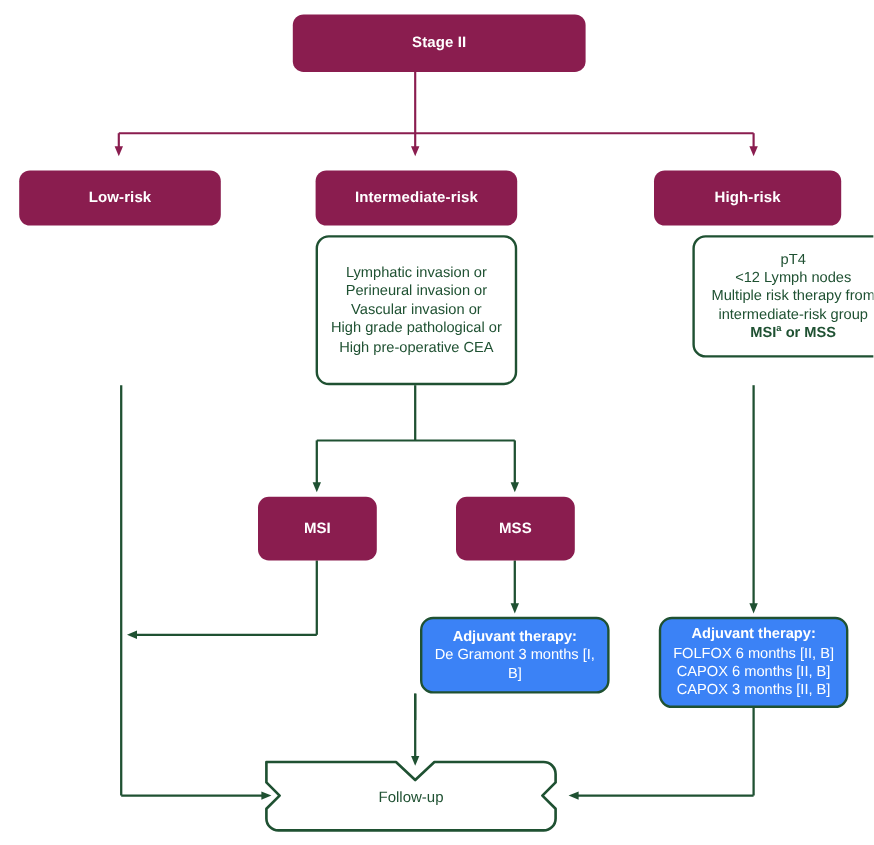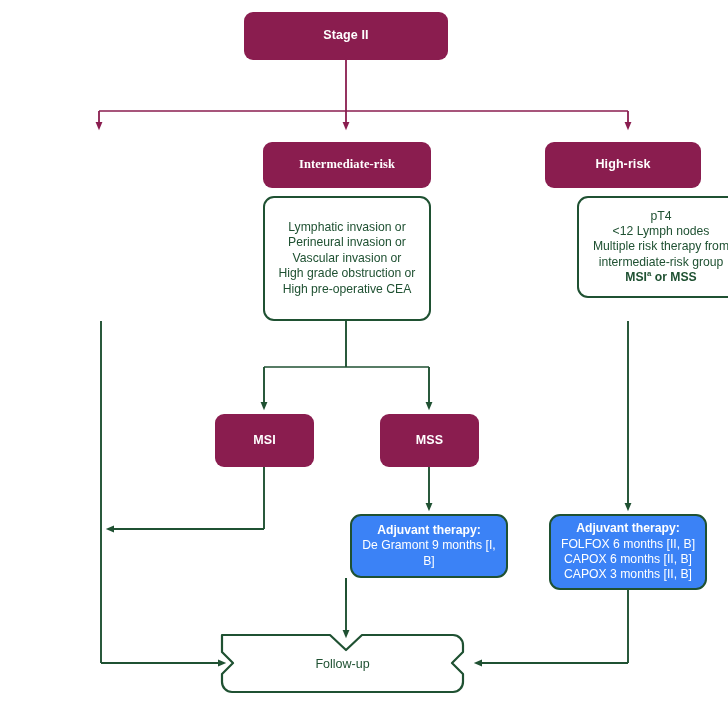--- a/index.html
+++ b/index.html
@@ -164,40 +164,43 @@
         A 10,10 0 0 1 453,692
         L 232,692
         A 10,10 0 0 1 222,682
         L 222,674
         L 233,663
         L 222,652
         Z" fill="#ffffff" stroke="#1f5132" stroke-width="2.2" stroke-linejoin="round"></path>
     </g>
   </svg>
 
-  <div class="node node-maroon" style="left:244px; top:12px; width:204px; height:48px;">
+  <div class="node node-maroon" style="left:244px; top:12px; width:244px; height:48px;">
     <span class="node-inner">Stage II</span>
   </div>
 
-
-  <div class="node node-maroon" style="left:263px; top:142px; width:168px; height:46px;font-family:Liberation Serif, serif;">
+  <div class="node node-maroon" style="left:16px; top:142px; width:168px; height:46px;">
+    <span class="node-inner">Low-risk</span>
+  </div>
+
+  <div class="node node-maroon" style="left:263px; top:142px; width:168px; height:46px;">
     <span class="node-inner">Intermediate-risk</span>
   </div>
 
   <div class="node node-maroon" style="left:545px; top:142px; width:156px; height:46px;">
     <span class="node-inner">High-risk</span>
   </div>
 
 
   <div class="node node-green" style="left:263px; top:196px; width:168px; height:125px;">
     <div class="node-inner">
       <span class="ln">Lymphatic invasion or</span>
       <span class="ln">Perineural invasion or</span>
       <span class="ln">Vascular invasion or</span>
-      <span class="ln">High grade obstruction or</span>
+      <span class="ln">High grade pathological or</span>
       <span class="ln">High pre-operative CEA</span>
     </div>
   </div>
 
   <div class="node node-green" style="left:577px; top:196px; width:168px; height:102px;">
     <div class="node-inner">
       <span class="ln">pT4</span>
       <span class="ln">&lt;12 Lymph nodes</span>
       <span class="ln">Multiple risk therapy from</span>
       <span class="ln">intermediate-risk group</span>
@@ -209,21 +212,21 @@
     <span class="node-inner">MSI</span>
   </div>
 
   <div class="node node-maroon small" style="left:380px; top:414px; width:99px; height:53px;justify-content:center;">
     <span class="node-inner">MSS</span>
   </div>
 
   <div class="node node-blue" style="left:350px; top:514px; width:158px; height:64px;">
     <div class="node-inner">
       <span class="ln b">Adjuvant therapy:</span>
-      <span class="ln">De Gramont 9 months [I, B]</span>
+      <span class="ln">De Gramont 3 months [I, B]</span>
     </div>
   </div>
 
   <div class="node node-blue" style="left:549px; top:514px; width:158px; height:76px;">
     <div class="node-inner">
       <span class="ln b">Adjuvant therapy:</span>
       <span class="ln">FOLFOX 6 months [II, B]</span>
       <span class="ln">CAPOX 6 months [II, B]</span>
       <span class="ln">CAPOX 3 months [II, B]</span>
     </div>

